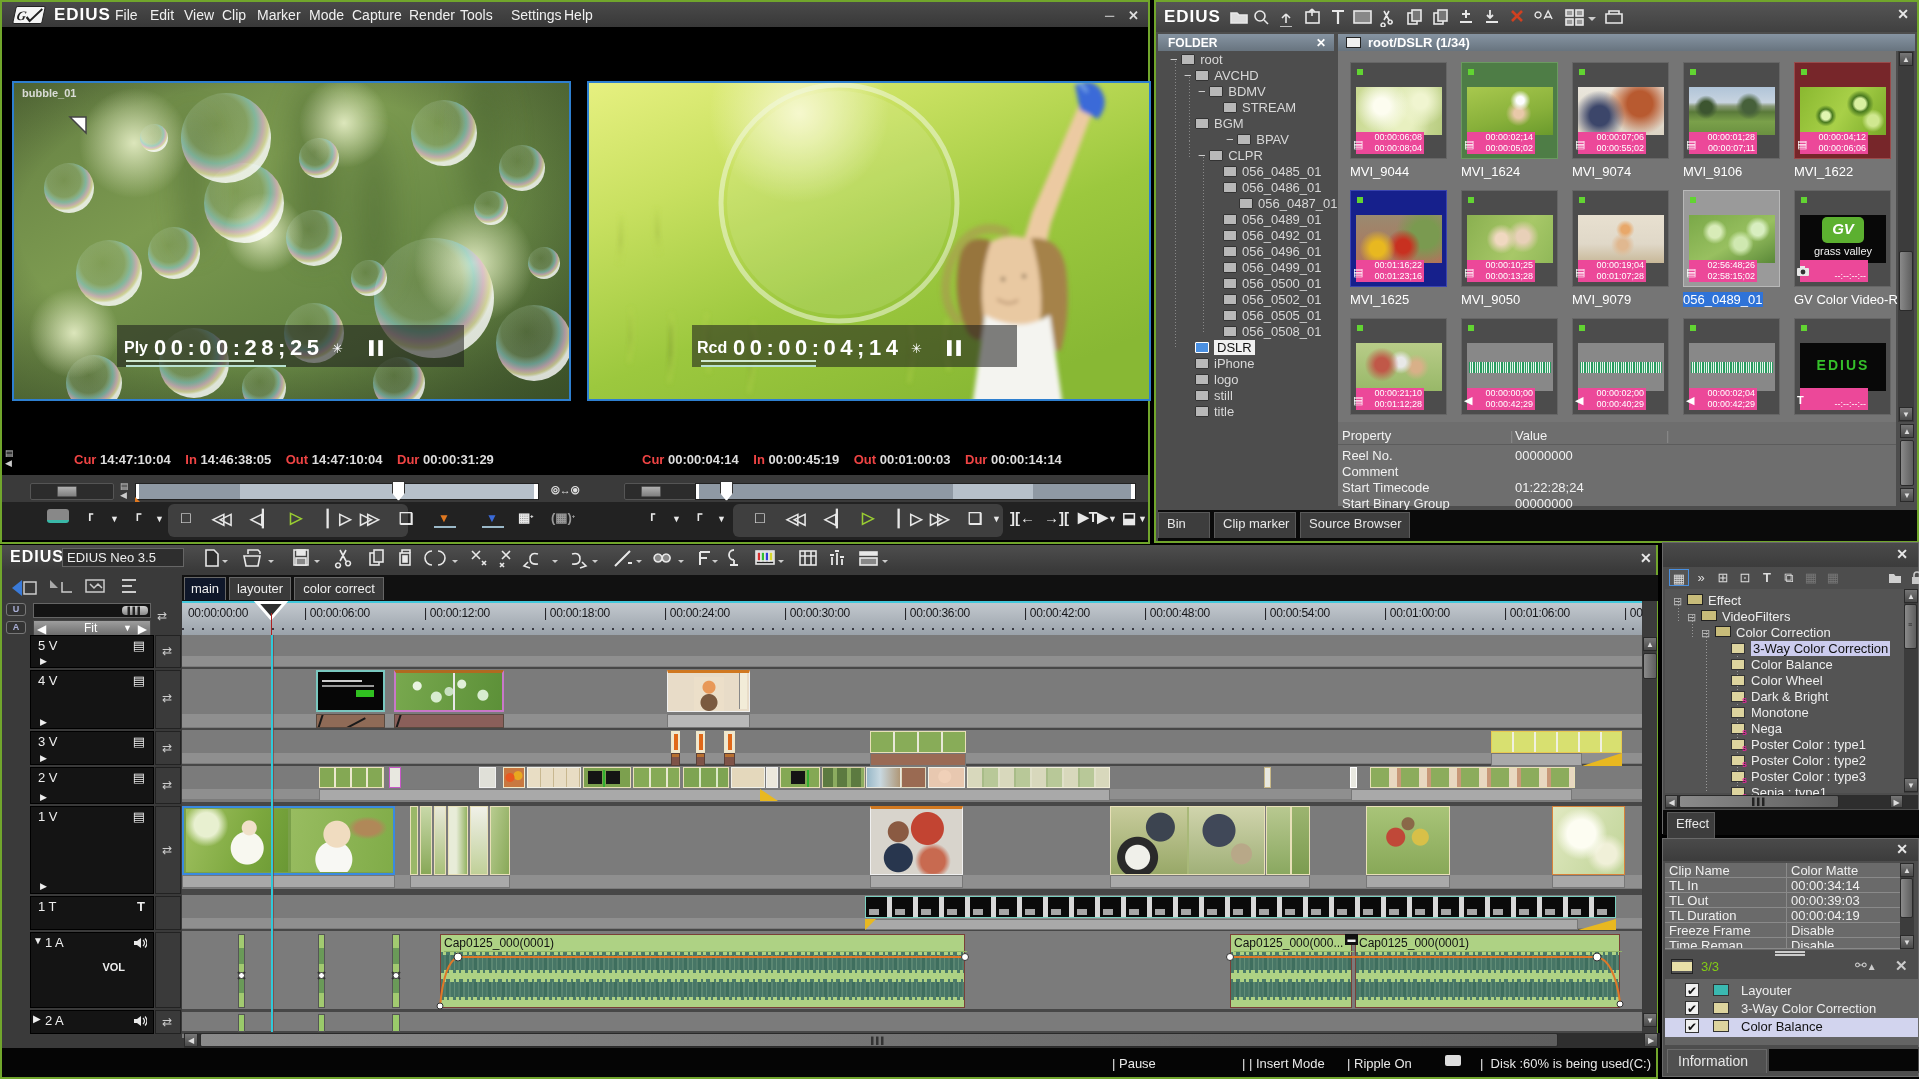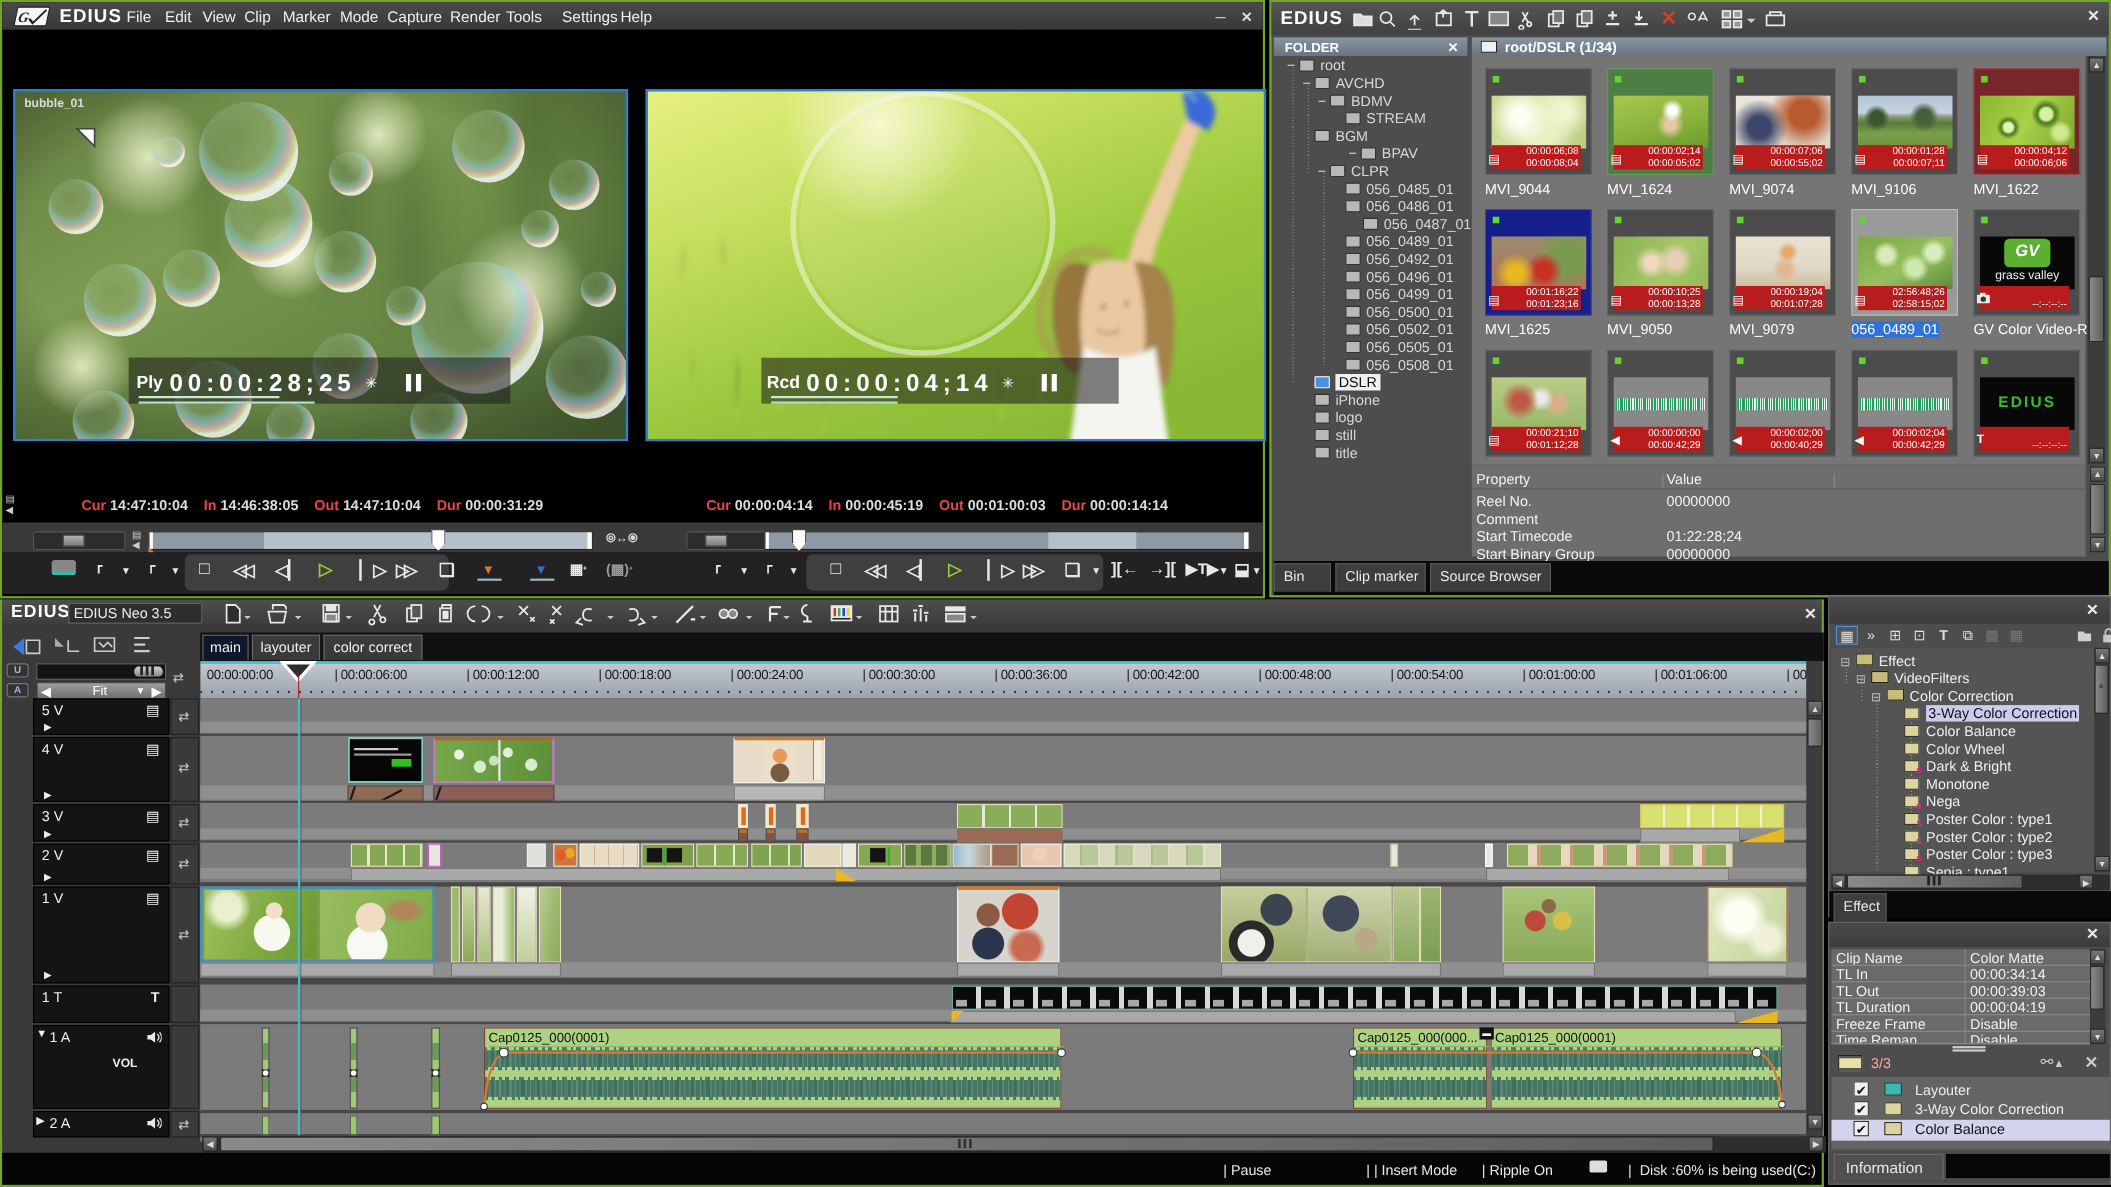--- a/index.html
+++ b/index.html
@@ -35,21 +35,21 @@
 #ftree{position:absolute;left:2px;top:49px;width:176px;height:455px;background:#4d4d4d;color:#d8d8d8;font-size:13px;}
 .ti{position:absolute;white-space:nowrap;}
 .fic{display:inline-block;width:14px;height:11px;background:#b8b8b8;border:1px solid #333;border-radius:1px;position:relative;top:1px;margin-right:5px;}
 #clips{position:absolute;left:182px;top:49px;width:558px;height:371px;background:#757575;}
 #binprops{position:absolute;left:182px;top:420px;width:558px;height:84px;background:#6e6e6e;color:#f2f2f2;font-size:13px;}
 #bintabs{position:absolute;left:2px;top:508px;width:759px;height:31px;background:#0a0a0a;}
 .btab{position:absolute;top:2px;height:26px;background:#3d3d3d;color:#e8e8e8;font-size:13px;padding:3px 8px 0 8px;border:1px solid #5a5a5a;border-bottom:none;white-space:nowrap;}
 .card{position:absolute;width:97px;height:97px;background:#4c4c4c;border:1px solid #666;}
 .card .dot{position:absolute;left:6px;top:6px;width:6px;height:6px;background:#62d432;}
 .card .ph{position:absolute;left:5px;top:24px;width:86px;height:48px;background:#888;}
-.card .tc{position:absolute;left:5px;bottom:4px;width:81px;height:22px;background:#b91c1c;color:#fff;font-size:9px;text-align:right;line-height:11px;padding-right:2px;}
+.card .tc{position:absolute;left:5px;bottom:4px;width:68px;height:22px;background:#ec4899;color:#fff;font-size:9px;text-align:right;line-height:11px;padding-right:2px;}
 .card .fi{position:absolute;left:2px;bottom:7px;width:10px;height:13px;color:#fff;font-size:11px;}
 .clabel{position:absolute;color:#fff;font-size:13px;white-space:nowrap;}
 .bicon{position:absolute;top:6px;color:#e0e0e0;font-size:15px;font-weight:bold;}
 .aud{background:linear-gradient(#3e3e3e 0%,#3e3e3e 34%,#ececec 34%,#ececec 66%,#3e3e3e 66%);}
 .aud::after{content:"";position:absolute;left:2px;top:19px;width:82px;height:11px;background:repeating-linear-gradient(90deg,#2a9a60 0 1px,#e8f4ec 1px 2px,#30a468 2px 3px,#f4faf6 3px 4px,#2a9a60 4px 6px,#d8eee0 6px 7px);}
 #binvsb{position:absolute;left:742px;top:49px;width:16px;height:371px;background:#3c3c3c;}
 .sbbtn{position:absolute;width:14px;height:14px;background:linear-gradient(#777,#4a4a4a);border:1px solid #2a2a2a;color:#ddd;font-size:8px;text-align:center;line-height:13px;}
 .sbthumb{position:absolute;background:linear-gradient(90deg,#8a8a8a,#5e5e5e);border:1px solid #2a2a2a;border-radius:2px;}
 
 #tl{left:0;top:545px;width:1658px;height:534px;background:#3a3a3a;border-left:2px solid #71a62c;border-right:2px solid #71a62c;border-bottom:2px solid #71a62c;}
@@ -980,21 +980,21 @@
           <span class="iv">Disable</span>
         </div>
     </div>
     <div style="position:absolute;left:237px;top:24px;width:14px;height:86px;background:#3c3c3c;">
       <div class="sbbtn" style="left:0;top:0;">▲</div>
       <div class="sbthumb" style="left:0;top:15px;width:13px;height:40px;"></div>
       <div class="sbbtn" style="left:0;top:72px;">▼</div>
     </div>
     <div style="position:absolute;left:112px;top:112px;width:30px;height:5px;border-top:2px solid #ccc;border-bottom:2px solid #ccc;"></div>
     <div style="position:absolute;left:8px;top:120px;width:22px;height:15px;background:#e8e0a8;border:1px solid #222;box-shadow:inset 0 2px #555,inset 0 -2px #555;"></div>
-    <div style="position:absolute;left:38px;top:120px;color:#fca5a5;font-size:13px;">3/3</div>
+    <div style="position:absolute;left:38px;top:120px;color:#84cc16;font-size:13px;">3/3</div>
     <div style="position:absolute;left:192px;top:118px;color:#ccc;font-size:14px;">⚯<span style="font-size:10px;">▲</span></div>
     <div style="position:absolute;left:232px;top:118px;color:#ccc;font-size:15px;font-weight:bold;">✕</div>
     <div id="infolist">
       <div class="ilrow" style="top:3px;">
           <span class="chk">✔</span>
           <span class="lic" style="background:#3ab8b0;"></span>
           <span class="ltx">Layouter</span>
         </div>
       <div class="ilrow" style="top:21px;">
           <span class="chk">✔</span>

